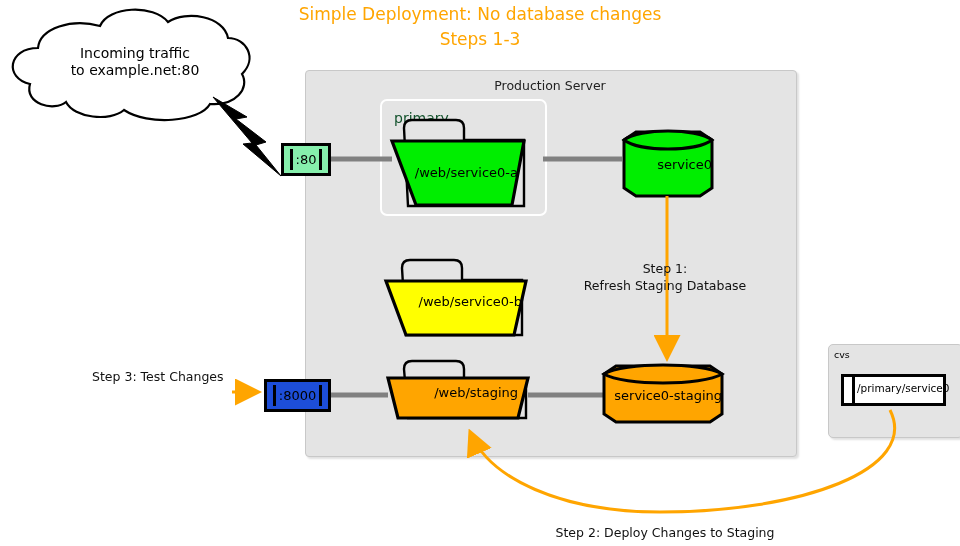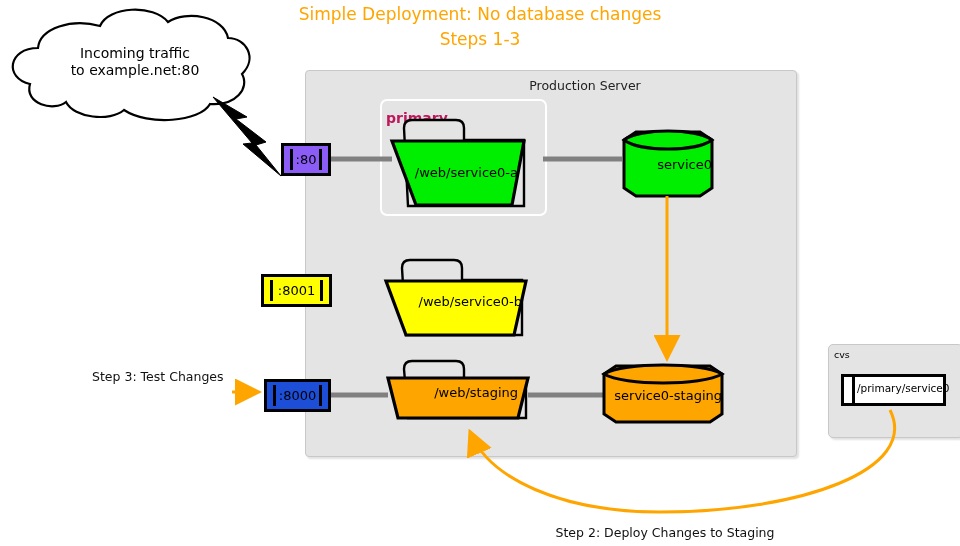--- a/index.html
+++ b/index.html
@@ -25,30 +25,30 @@
   }
 
   
   #prod-server{
     left:305px;top:70px;width:490px;height:385px;
     background:#e4e4e4;border:1px solid #c8c8c8;border-radius:4px;
     box-shadow:2px 2px 2px rgba(0,0,0,.12);
   }
   #prod-label{
     left:305px;top:78px;width:490px;text-align:center;
-    font-size:12.5px;color:#222;margin-left:35px;
+    font-size:12.5px;color:#222;
   }
 
   
   #primary-box{
     left:380px;top:99px;width:163px;height:113px;
     background:#e4e4e4;border:2px solid #ffffff;border-radius:7px;
   }
   #primary-label{
-    left:386px;top:110px;font-size:14px;font-weight:bold;color:#be185d;
+    left:394px;top:110px;font-size:14px;font-weight:normal;color:#14532d;
   }
 
   
   #cvs-box{
     left:828px;top:344px;width:133px;height:92px;
     background:#e4e4e4;border:1px solid #c8c8c8;border-radius:5px;
     box-shadow:2px 2px 2px rgba(0,0,0,.12);
   }
   #cvs-label{left:834px;top:349px;font-size:9.5px;color:#000;}
   #cvs-node{
@@ -69,21 +69,21 @@
   }
   .port .inner-l,.port .inner-r{
     position:absolute;top:3px;bottom:3px;width:3px;background:#000;
   }
   .port .inner-l{left:6px;}
   .port .inner-r{right:6px;}
   .port .plabel{
     position:relative;z-index:2;font-size:13px;color:#000;
     font-family:"DejaVu Sans","Liberation Sans",sans-serif;
   }
-  #port80{left:281px;top:143px;width:50px;height:33px;background:#8b5cf6;}
+  #port80{left:281px;top:143px;width:50px;height:33px;background:#86efac;}
   #port8001{left:261px;top:274px;width:71px;height:33px;background:#FFFF00;}
   #port8000{left:264px;top:379px;width:67px;height:33px;background:#1d4ed8;}
   .folder-text{
     position:absolute;text-align:right;font-size:13px;color:#000;
     white-space:nowrap;
   }
 
   
   .dbtext{
     position:absolute;text-align:right;font-size:13px;color:#000;
@@ -185,28 +185,25 @@
 
   <div class="abs" id="cloud-label">Incoming traffic
 to example.net:80</div>
 
   <div class="abs port" id="port80">
     <span class="inner-l"></span>
     <span class="inner-r"></span>
     <span class="plabel">:80</span>
   </div>
 
-  <div class="abs port" id="port8001">
-    <span class="inner-l"></span>
-    <span class="inner-r"></span>
-    <span class="plabel">:8001</span>
-  </div>
 
   <div class="abs port" id="port8000">
     <span class="inner-l"></span>
     <span class="inner-r"></span>
     <span class="plabel">:8000</span>
   </div>
 
+  <div class="abs steplabel" id="step1">Step 1:
+Refresh Staging Database</div>
   <div class="abs steplabel" id="step3">Step 3: Test Changes</div>
   <div class="abs steplabel" id="step2">Step 2: Deploy Changes to Staging</div>
 
 </div>
 
 </body></html>

